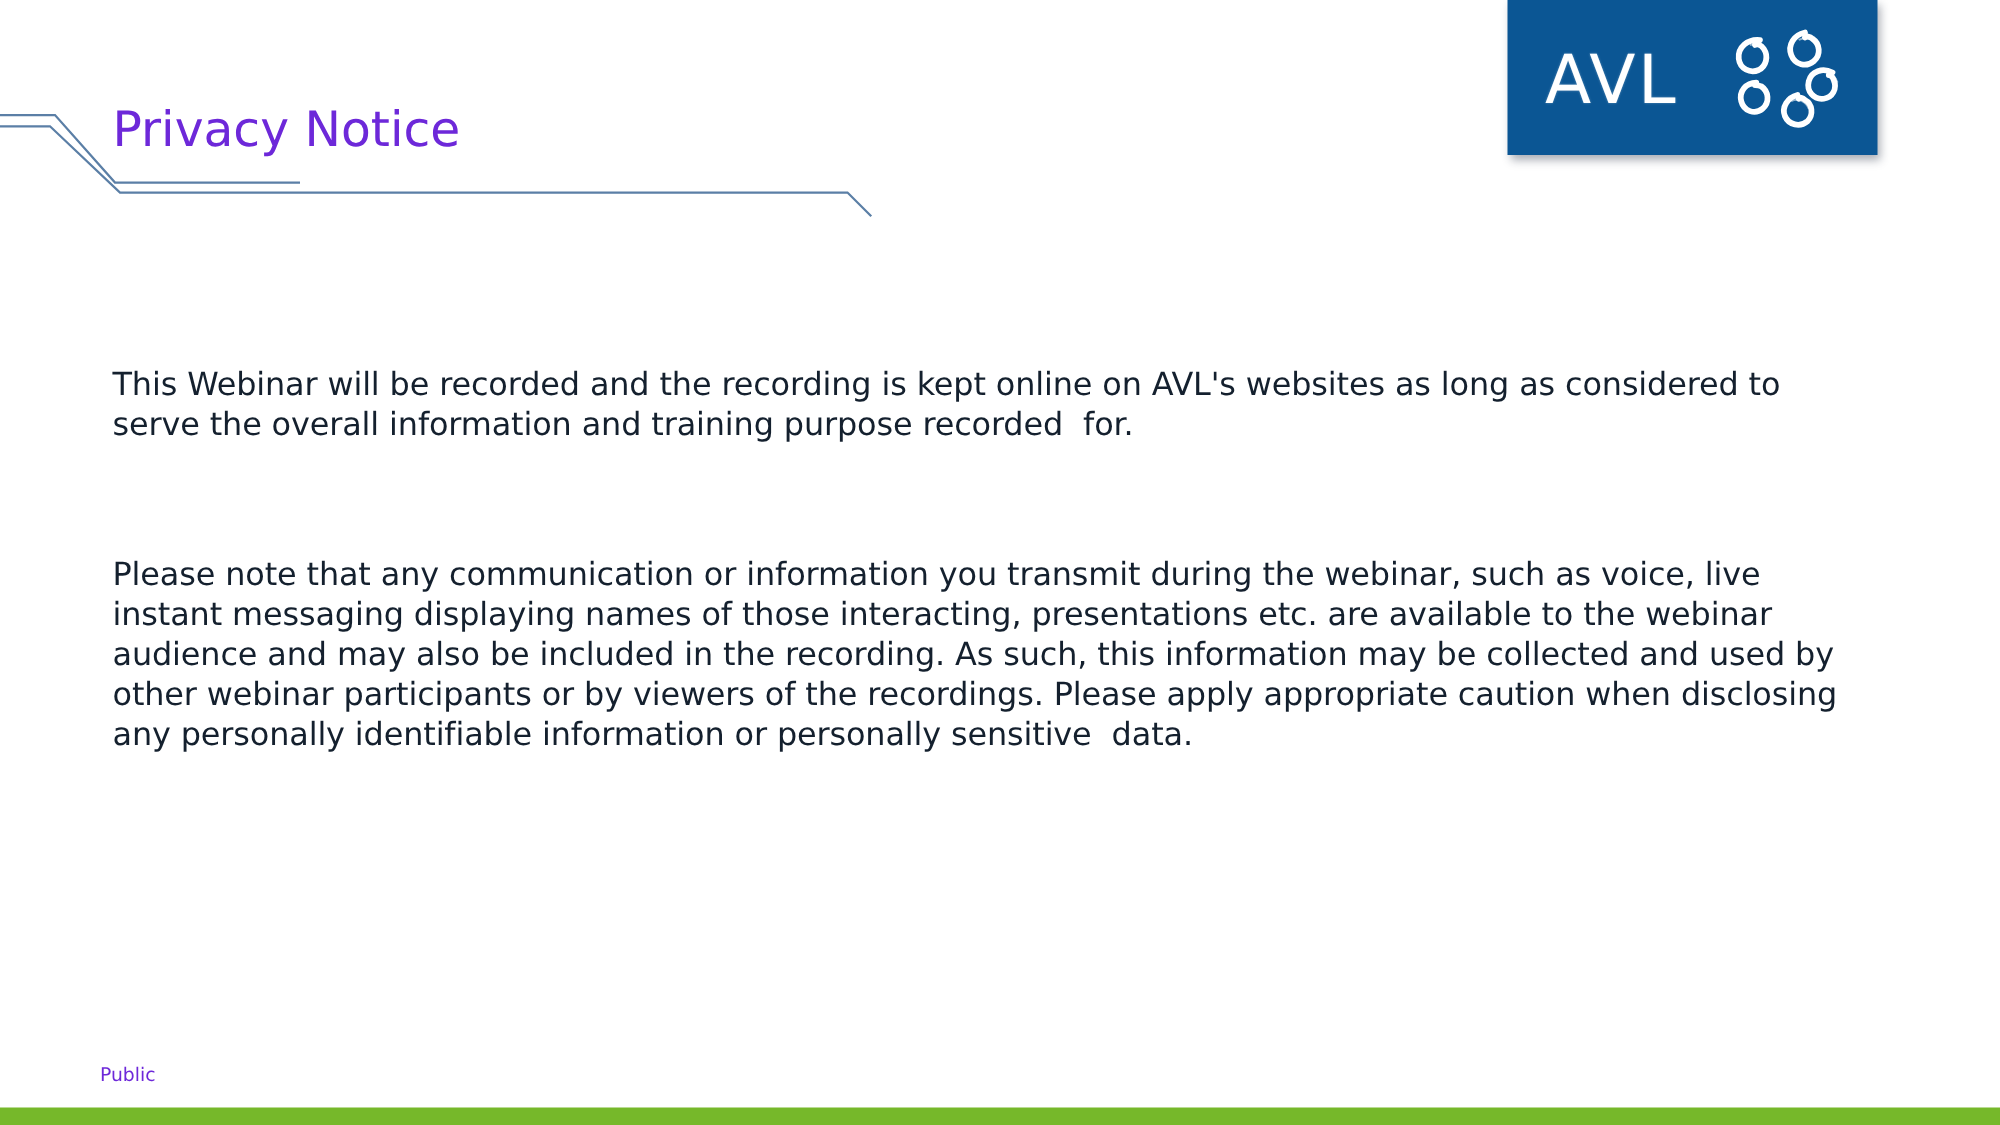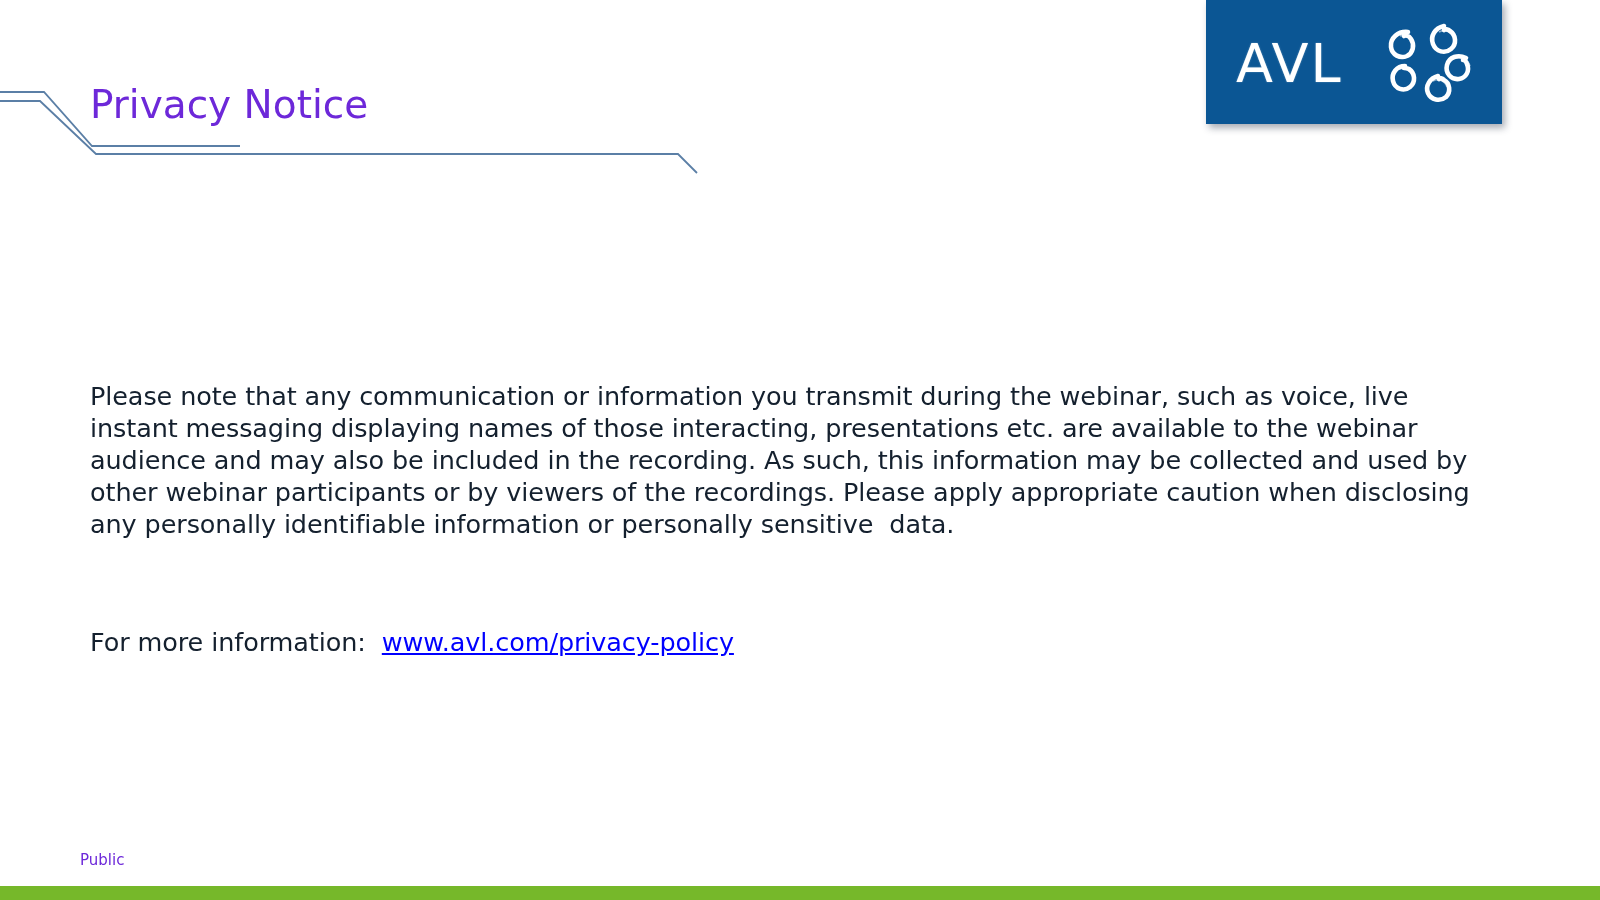--- a/index.html
+++ b/index.html
@@ -173,27 +173,27 @@
 
     <polyline points="0,22 44,22 92,76 240,76" fill="none" stroke="#5B7FA6" stroke-width="1.8"></polyline>
 
     <polyline points="0,31 40,31 96,84 600,84 678,84 697,103" fill="none" stroke="#5B7FA6" stroke-width="1.8"></polyline>
   </svg>
 
   <div class="slide-title">Privacy Notice</div>
 
   <div class="body-wrap">
 
+    <div class="para p1">This Webinar will be recorded and the recording is kept online on AVL's websites as long as considered to serve the overall information and training purpose recorded  for.</div>
 
     <div class="gap-1"></div>
 
     <div class="para p2">Please note that any communication or information you transmit during the webinar, such as voice, live instant messaging displaying names of those interacting, presentations etc. are available to the webinar audience and may also be included in the recording. As such, this information may be collected and used by other webinar participants or by viewers of the recordings. Please apply appropriate caution when disclosing any personally identifiable information or personally sensitive  data.</div>
 
     <div class="gap-2"></div>
 
-    <div class="link-line"><span>For more information: </span><span> </span><a class="privacy-link" href="#">www.avl.com/privacy-policy</a></div>
   </div>
 
   <div class="footer-label">Public</div>
 
   <div class="footer-bar"></div>
 
 </div>
 
 </body></html>

